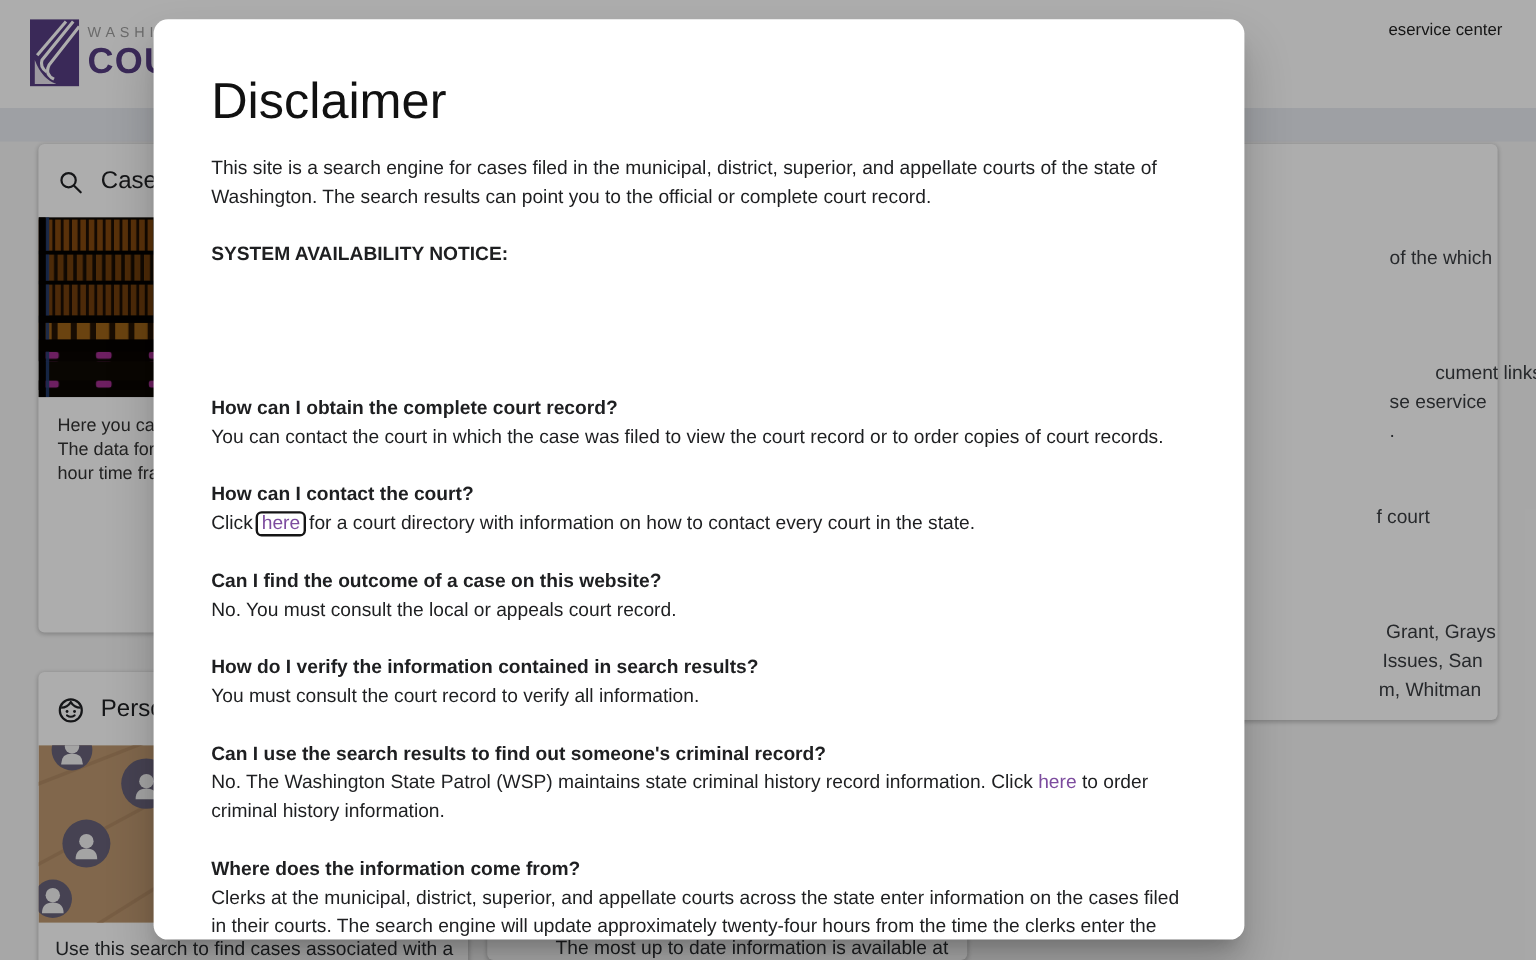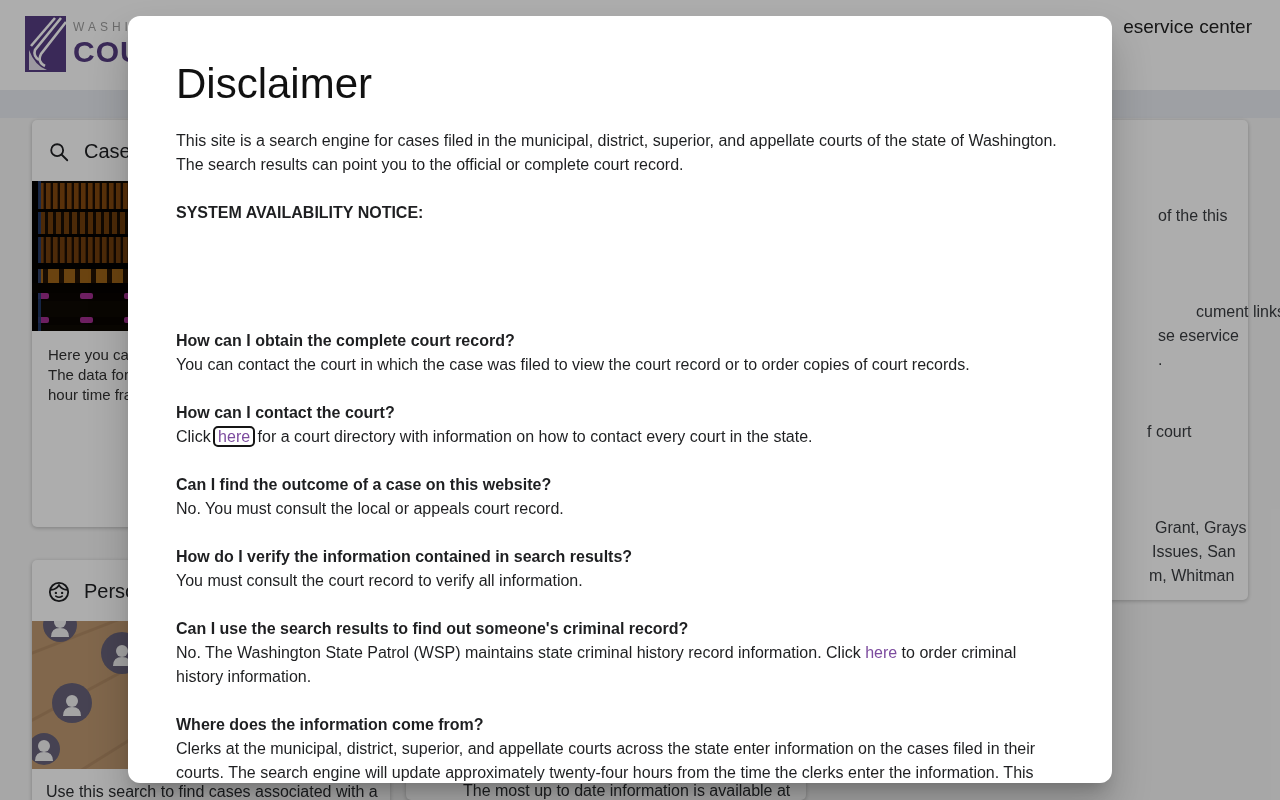--- a/index.html
+++ b/index.html
@@ -13,21 +13,21 @@
   
   .hdr { position:absolute; left:0; top:0; width:1280px; height:90px; background:#ffffff; }
   .subband { position:absolute; left:0; top:90px; width:1280px; height:28px; background:#e9ecf2; }
 
   .logo-wrap { position:absolute; left:25px; top:16px; display:flex; align-items:flex-start; }
   .logo-mark { width:41px; height:56px; }
   .logo-text { margin-left:7px; padding-top:4px; }
   .logo-line1 { font-size:12px; letter-spacing:4px; color:#9e9e9e; font-weight:400; white-space:nowrap; }
   .logo-line2 { font-size:30px; font-weight:700; color:#563d82; letter-spacing:1px; margin-top:1px; white-space:nowrap; }
 
-  .eservice { position:absolute; top:16px; right:28px; font-size:19px; color:#222; text-decoration:none; cursor:pointer; }
+  .eservice { position:absolute; top:16px; right:28px; font-size:14px; color:#222; text-decoration:none; cursor:pointer; }
 
   .card { position:absolute; background:#ffffff; border-radius:5px; box-shadow:0 1px 4px rgba(0,0,0,.25); overflow:hidden; }
   .card-case   { left:32px; top:120px;  width:560px; height:407px; }
   .card-person { left:32px; top:560px;  width:358px; height:260px; }
   .card-middle { left:406px; top:560px; width:400px; height:240px; }
   .card-right  { left:818px; top:120px; width:430px; height:480px; }
 
   .card-head { display:flex; align-items:center; gap:14px; padding:20px 16px 18px 16px; }
   .card-title { font-size:20px; font-weight:500; color:#202124; white-space:nowrap; }
   .card-head svg { flex:0 0 auto; }
@@ -48,21 +48,21 @@
   .frag-2 { left:1158px; top:324px; }
   .frag-3 { left:1158px; top:348px; }
   .frag-4 { left:1147px; top:420px; }
   .frag-5 { left:1155px; top:516px; }
   .frag-6 { left:1152px; top:540px; }
   .frag-7 { left:1149px; top:564px; }
 
   
   .backdrop { position:absolute; inset:0; background:rgba(0,0,0,0.32); z-index:10; }
   .modal {
-    position:absolute; left:128px; top:16px; width:984px; height:767px;
+    position:absolute; left:128px; top:16px; width:909px; height:767px;
     background:#ffffff; border-radius:12px; z-index:20; overflow:hidden;
     box-shadow:0 11px 15px -7px rgba(0,0,0,.2), 0 24px 38px 3px rgba(0,0,0,.18);
     padding:43px 48px 0 48px;
     color:#1e1f21;
   }
   .modal h1 { font-size:42px; line-height:49px; font-weight:400; color:#111; margin:0 0 21px 0; }
   .modal p, .modal .line { font-size:16px; line-height:24px; }
   .intro { margin-bottom:24px; max-width:930px; }
   .notice-head { font-weight:700; }
   .qa-list { margin-top:104px; }
@@ -189,21 +189,21 @@
       <rect width="358" height="148" fill="#000000" opacity="0.05"></rect>
     </svg>
   </div>
   <div class="note note-person">Use this search to find cases associated with a</div>
 
   <div class="card card-middle"></div>
   <div class="note note-middle">The most up to date information is available at</div>
 
   <div class="card card-right"></div>
   <div id="bg-fragments">
-      <span class="frag frag-0">of the this</span>
+      <span class="frag frag-0">of the which</span>
       <span class="frag frag-1">cument links.</span>
       <span class="frag frag-2">se eservice</span>
       <span class="frag frag-3">.</span>
       <span class="frag frag-4">f court</span>
       <span class="frag frag-5">Grant, Grays</span>
       <span class="frag frag-6">Issues, San</span>
       <span class="frag frag-7">m, Whitman</span>
     </div>
 
   <div class="backdrop"></div>

